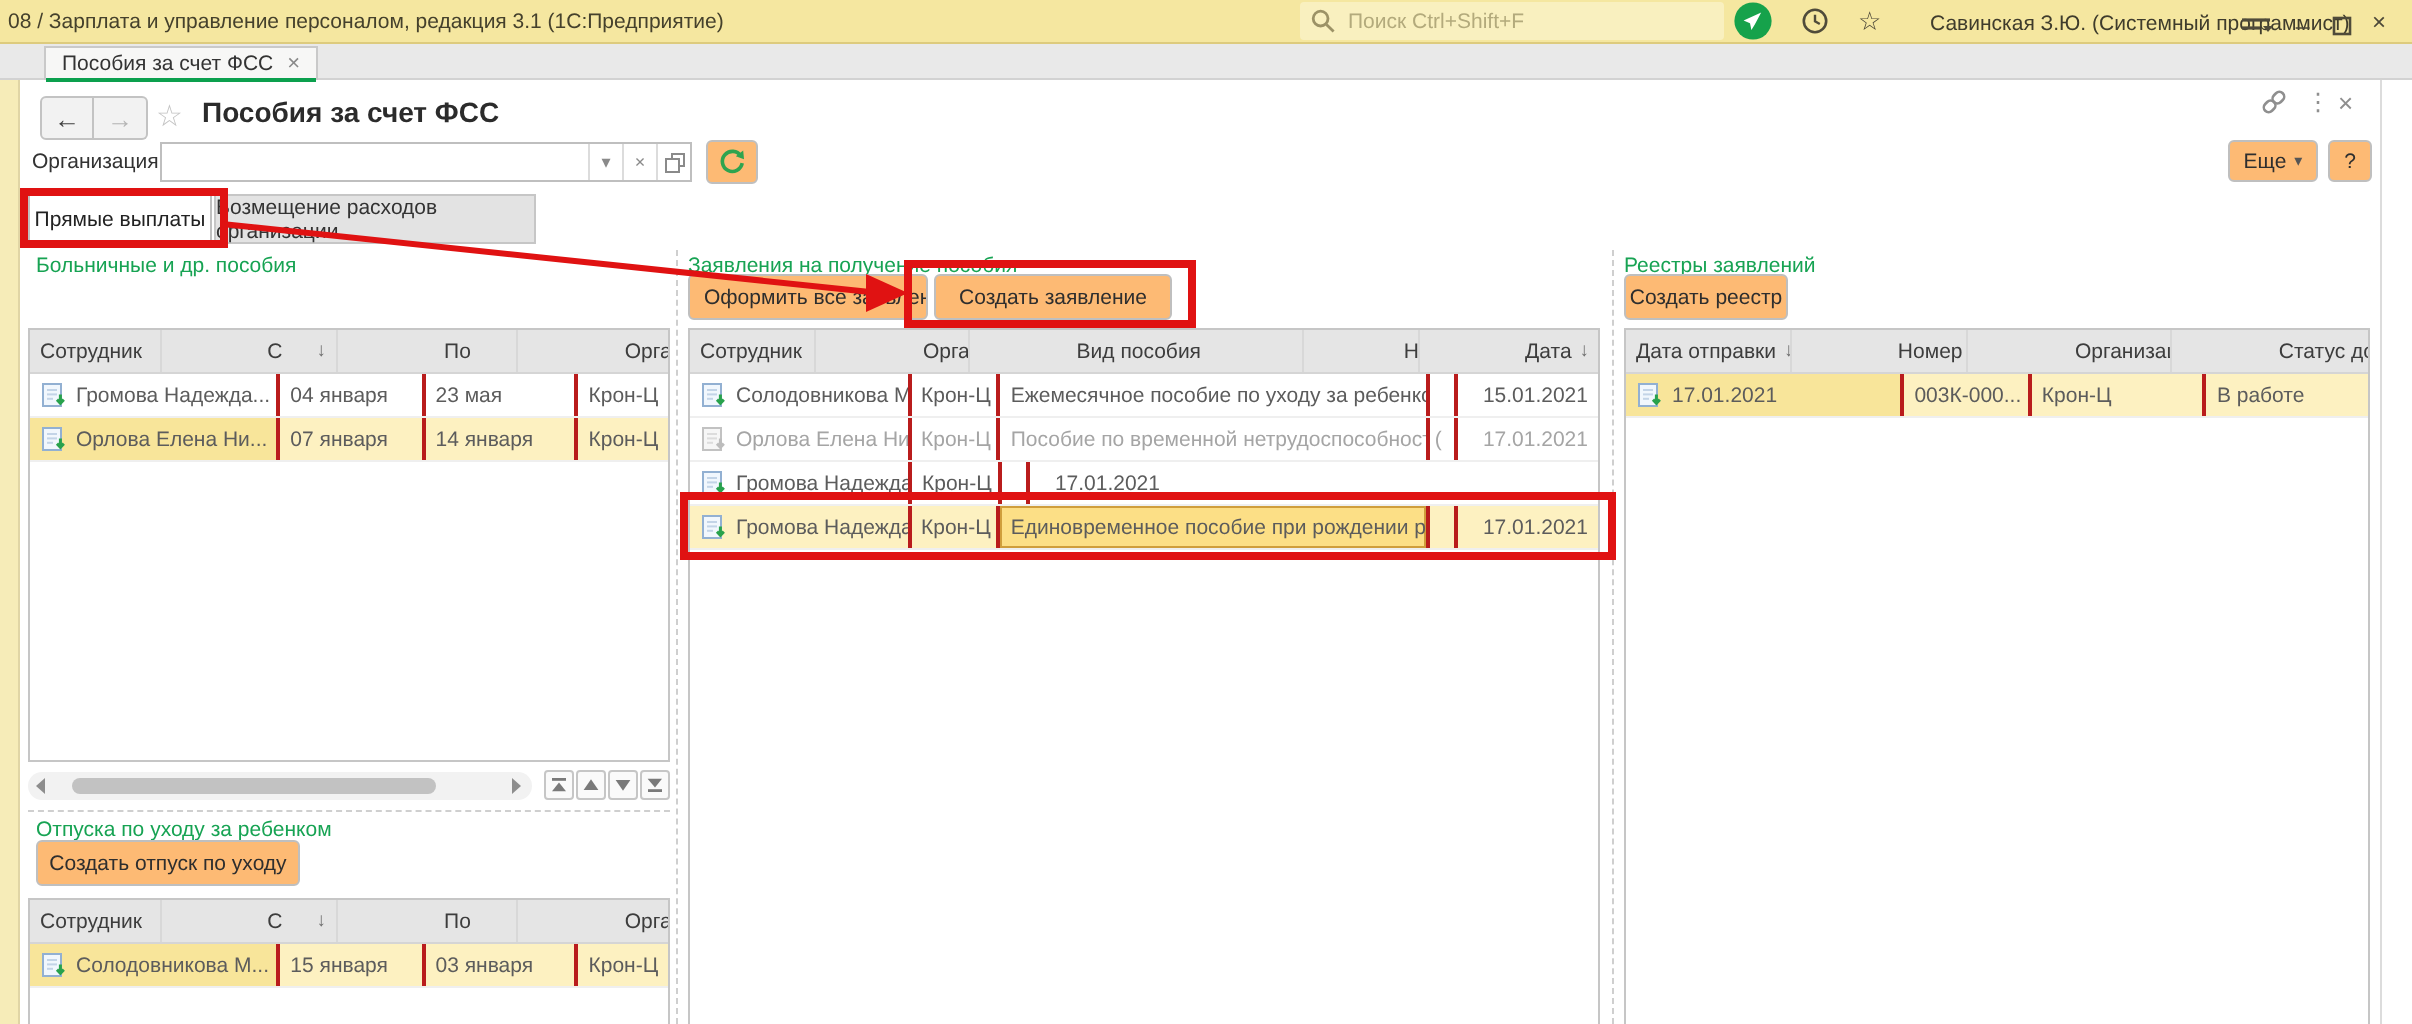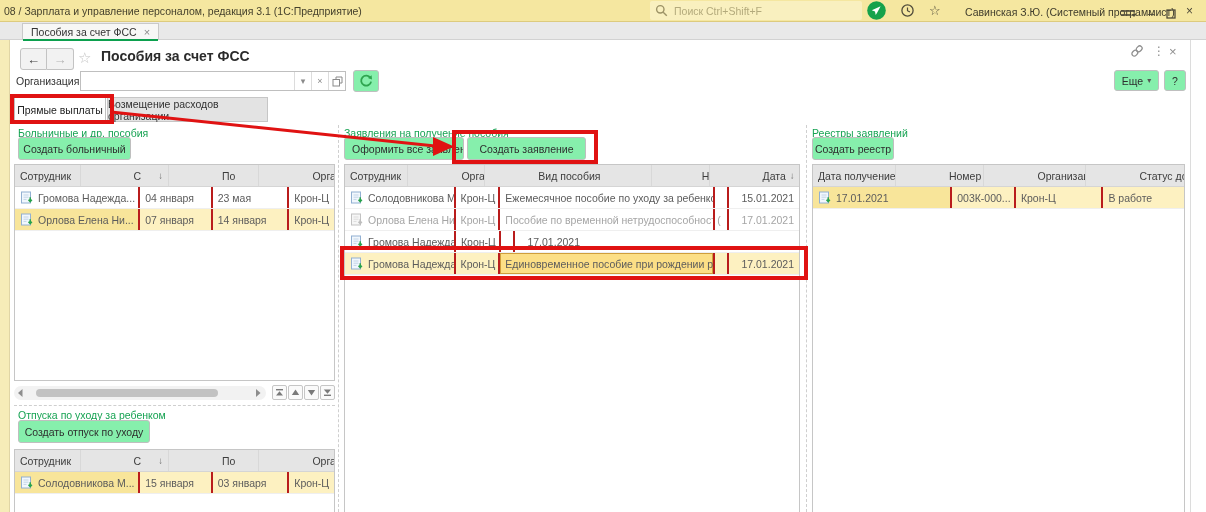--- a/index.html
+++ b/index.html
@@ -34,21 +34,21 @@
   .rightline{position:absolute;left:1190px;top:40px;width:1px;height:472px;background:#dcdcdc;}
   .win-link{position:absolute;left:1130px;top:44px;width:14px;height:14px;cursor:pointer;}
   .win-dots{position:absolute;left:1153px;top:44px;font-size:12px;color:#8f8f8f;cursor:pointer;}
   .win-close{position:absolute;left:1169px;top:44px;font-size:13px;color:#8f8f8f;cursor:pointer;}
   .navgroup{position:absolute;left:20px;top:48px;height:22px;display:flex;}
   .navbtn{width:27px;height:22px;background:#f2f2f2;border:1px solid #c3c3c3;display:flex;align-items:center;justify-content:center;font-size:13px;cursor:pointer;}
   .navbtn.back{border-radius:3px 0 0 3px;color:#3f3f3f;}
   .navbtn.fwd{border-radius:0 3px 3px 0;border-left:none;color:#b5b5b5;}
   .win-star{position:absolute;left:78px;top:49px;font-size:15px;color:#c4c4c4;cursor:pointer;}
   .win-title{position:absolute;left:101px;top:48px;font-size:14px;font-weight:bold;color:#2b2b2b;}
-  .btn{display:flex;align-items:center;justify-content:center;background:#86efac;border:1px solid #bfbfbf;border-radius:3px;
+  .btn{display:flex;align-items:center;justify-content:center;background:#fdba74;border:1px solid #bfbfbf;border-radius:3px;
        font-size:10.5px;color:#2e2e2e;cursor:pointer;white-space:nowrap;overflow:hidden;}
   .more-btn{position:absolute;left:1114px;top:70px;width:45px;height:21px;gap:4px;}
   .more-btn .dd{font-size:8px;color:#555;}
   .help-btn{position:absolute;left:1164px;top:70px;width:22px;height:21px;}
 
   .org-label{position:absolute;left:16px;top:75px;font-size:10.5px;color:#333;}
   .org-field{position:absolute;left:80px;top:71px;width:266px;height:20px;background:#fff;border:1px solid #bfbfbf;display:flex;align-items:stretch;}
   .org-field input{flex:1;border:none;outline:none;font-size:10.5px;padding:0 4px;font-family:inherit;min-width:0;}
   .fbtn{width:17px;display:flex;align-items:center;justify-content:center;border-left:1px solid #dcdcdc;color:#8a8a8a;font-size:9px;cursor:pointer;}
   .refresh-btn{position:absolute;left:353px;top:70px;width:26px;height:22px;}
@@ -207,21 +207,20 @@
     </svg>
   </div>
 
   <div class="ftab active">Прямые выплаты</div>
   <div class="ftab inactive">Возмещение расходов организации</div>
 
   <div class="splitter" style="left:338px;"></div>
   <div class="splitter" style="left:806px;"></div>
 
   <div class="green-title" style="left:18px;top:127px;">Больничные и др. пособия</div>
-  <div class="btn b-sick">Создать больничный</div>
 
   <div class="tbl" style="left:14px;top:164px;width:321px;height:217px;">
     <div class="thead">
       <div class="cell c1">
           <span>Сотрудник</span>
         </div>
       <div class="cell c2">
           <span>С</span>
           <span class="sort">↓</span>
         </div>
@@ -430,21 +429,21 @@
       <div class="cell m5 num-right">17.01.2021</div>
     </div>
   </div>
 
   <div class="green-title" style="left:812px;top:127px;">Реестры заявлений</div>
   <div class="btn b-reg">Создать реестр</div>
 
   <div class="tbl" style="left:812px;top:164px;width:373px;height:348px;border-bottom:none;">
     <div class="thead">
       <div class="cell r1">
-          <span>Дата получение</span>
+          <span>Дата отправки</span>
           <span class="sort">↓</span>
         </div>
       <div class="cell r2">
           <span>Номер</span>
         </div>
       <div class="cell r3">
           <span>Организация</span>
         </div>
       <div class="cell r4">
           <span>Статус документа</span>

